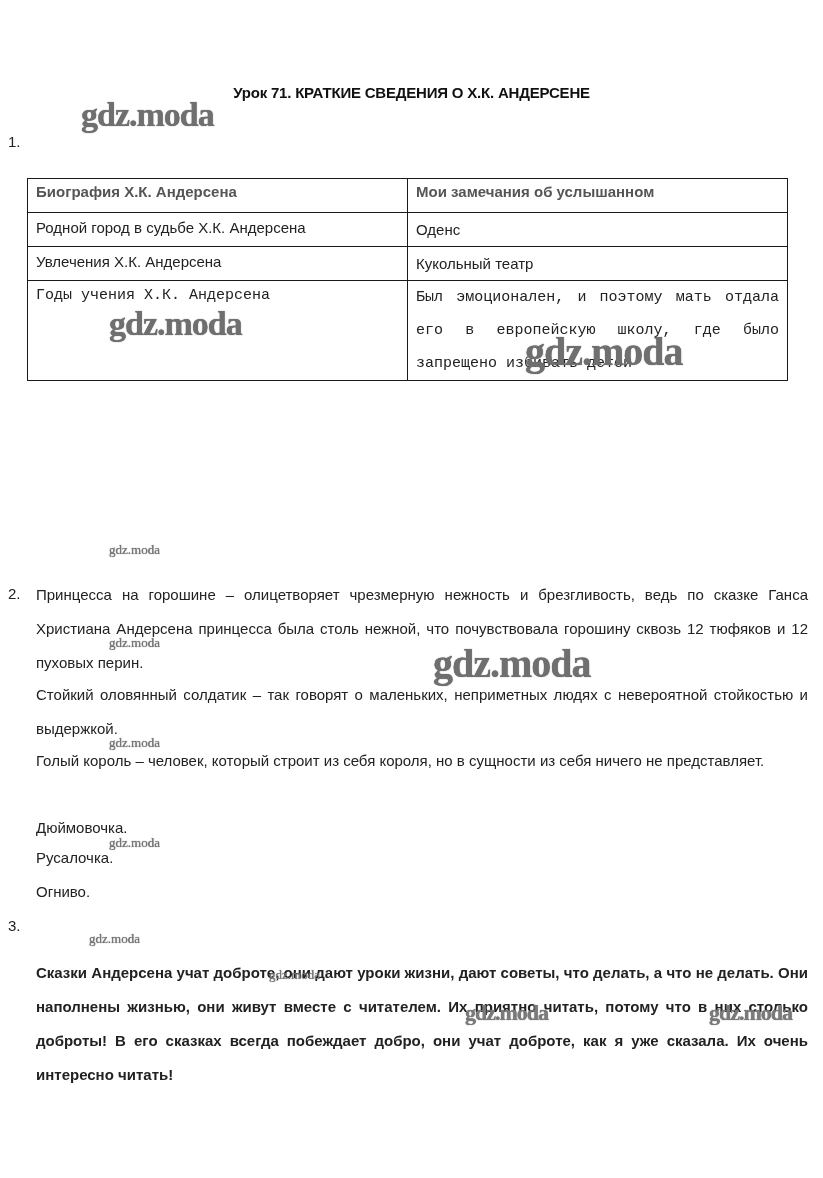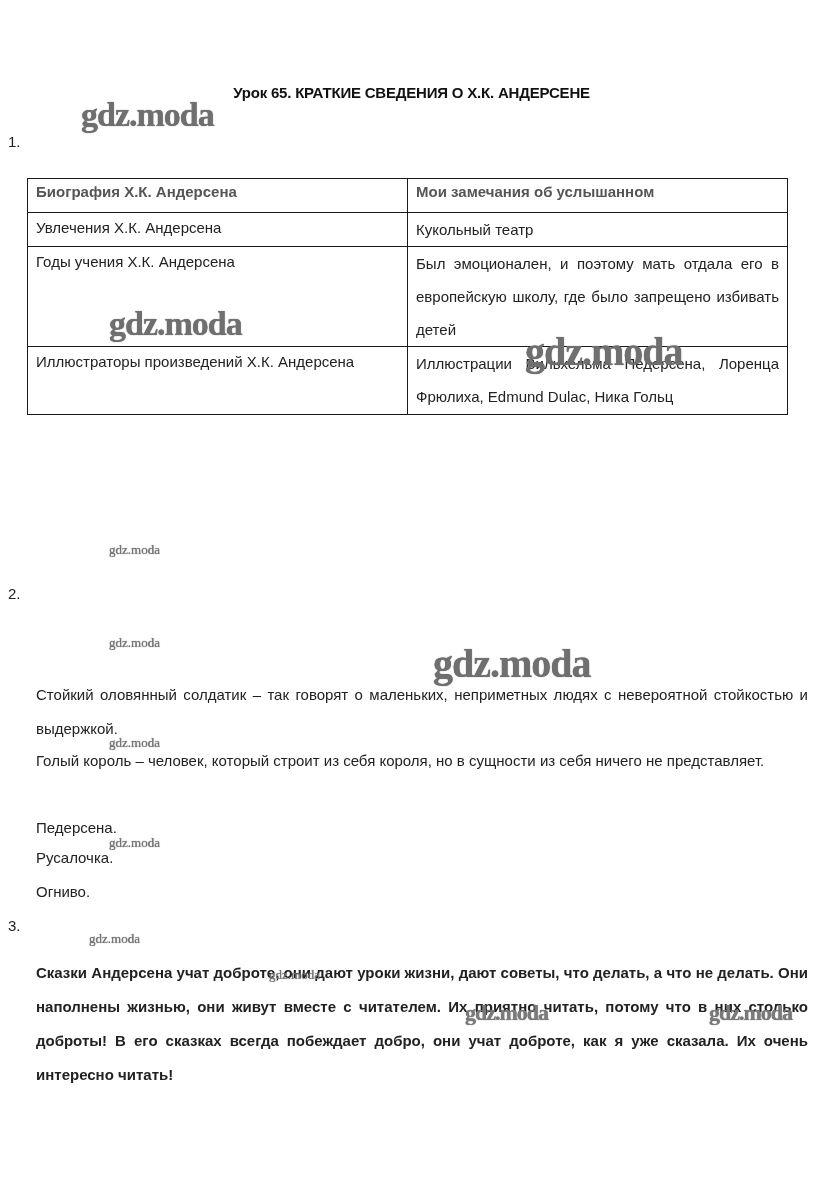--- a/index.html
+++ b/index.html
@@ -26,21 +26,21 @@
     border: 1.4px solid #1a1a1a; vertical-align: top; text-align: left;
     padding: 4px 8px 0 8px; font-weight: normal;
   }
   table.bio th { font-weight: bold; color: #555; height: 29px; }
   table.bio td.l { width: 363px; }
   table.bio td.r { text-align: justify; line-height: 33px; padding-top: 0; }
   table.bio td.l { line-height: 24px; padding-top: 3px;}
   table.bio tr.r1 td { height: 131px; }
   table.bio tr.r2 td { height: 30px; }
   table.bio tr.r3 td { height: 30px; }
-  table.bio tr.r4 td { height: 96px; }
+  table.bio tr.r4 td { height: 96px; font-family: Liberation Mono, monospace; }
   table.bio tr.r5 td { height: 64px; }
 
   .para {
     position: absolute; left: 36px; width: 772px; font-size: 15px;
     line-height: 34px; color: #222; text-align: justify;
     font-family: "Liberation Sans Narrow", "Liberation Sans", sans-serif;
   }
 
   .wm {
     position: absolute; font-family: Liberation Serif, serif;
@@ -52,49 +52,50 @@
     background: repeating-linear-gradient(0deg, rgba(255,255,255,0) 0 1px, rgba(255,255,255,0.0) 1px 2px);
   }
   .wm.mid { font-size: 26px; }
   .wm.small { font-size: 13px; font-weight: normal; color: #777; letter-spacing: 0; }
 </style>
 </head>
 <body>
 
 <div class="page">
 
-  <div class="title">Урок 65. КРАТКИЕ СВЕДЕНИЯ О Х.К. АНДЕРСЕНЕ</div>
+  <div class="title">Урок 71. КРАТКИЕ СВЕДЕНИЯ О Х.К. АНДЕРСЕНЕ</div>
 
   <div class="num" style="left:8px; top:133px;">1.</div>
 
   <table class="bio">
     <tbody>
         <tr>
       <th>Биография Х.К. Андерсена</th>
       <th>Мои замечания об услышанном</th>
     </tr>
+    <tr class="r2">
+      <td class="l">Родной город в судьбе Х.К. Андерсена</td>
+      <td class="r">Оденс</td>
+    </tr>
     <tr class="r3">
       <td class="l">Увлечения Х.К. Андерсена</td>
       <td class="r">Кукольный театр</td>
     </tr>
     <tr class="r4">
       <td class="l">Годы учения Х.К. Андерсена</td>
       <td class="r">Был эмоционален, и поэтому мать отдала его в европейскую школу, где было запрещено избивать детей</td>
     </tr>
-    <tr class="r5">
-      <td class="l">Иллюстраторы произведений Х.К. Андерсена</td>
-      <td class="r">Иллюстрации Вильхельма Педерсена, Лоренца Фрюлиха, Edmund Dulac, Ника Гольц</td>
-    </tr>
   </tbody>
     </table>
 
   <div class="num" style="left:8px; top:585px;">2.</div>
+  <div class="para" style="top:578px;">Принцесса на горошине – олицетворяет чрезмерную нежность и брезгливость, ведь по сказке Ганса Христиана Андерсена принцесса была столь нежной, что почувствовала горошину сквозь 12 тюфяков и 12 пуховых перин.</div>
   <div class="para" style="top:744px;">Голый король – человек, который строит из себя короля, но в сущности из себя ничего не представляет.</div>
   <div class="para" style="top:678px;">Стойкий оловянный солдатик – так говорят о маленьких, неприметных людях с невероятной стойкостью и выдержкой.</div>
-  <div class="para" style="top:811px;">Педерсена.</div>
+  <div class="para" style="top:811px;">Дюймовочка.</div>
   <div class="para" style="top:875px;">Огниво.</div>
   <div class="para" style="top:841px;">Русалочка.</div>
 
   <div class="num" style="left:8px; top:917px;">3.</div>
   <div class="para" style="top:956px;font-weight:bold;">Сказки Андерсена учат доброте, они дают уроки жизни, дают советы, что делать, а что не делать. Они наполнены жизнью, они живут вместе с читателем. Их приятно читать, потому что в них столько доброты! В его сказках всегда побеждает добро, они учат доброте, как я уже сказала. Их очень интересно читать!</div>
 
   <div class="wm big" style="left:40px; top:96px;">gdz.moda</div>
   <div class="wm big" style="left:68px; top:305px;">gdz.moda</div>
   <div class="wm big" style="left:484px; top:328px; font-size:40px;">gdz.moda</div>
   <div class="wm small" style="left:68px; top:542px;">gdz.moda</div>

